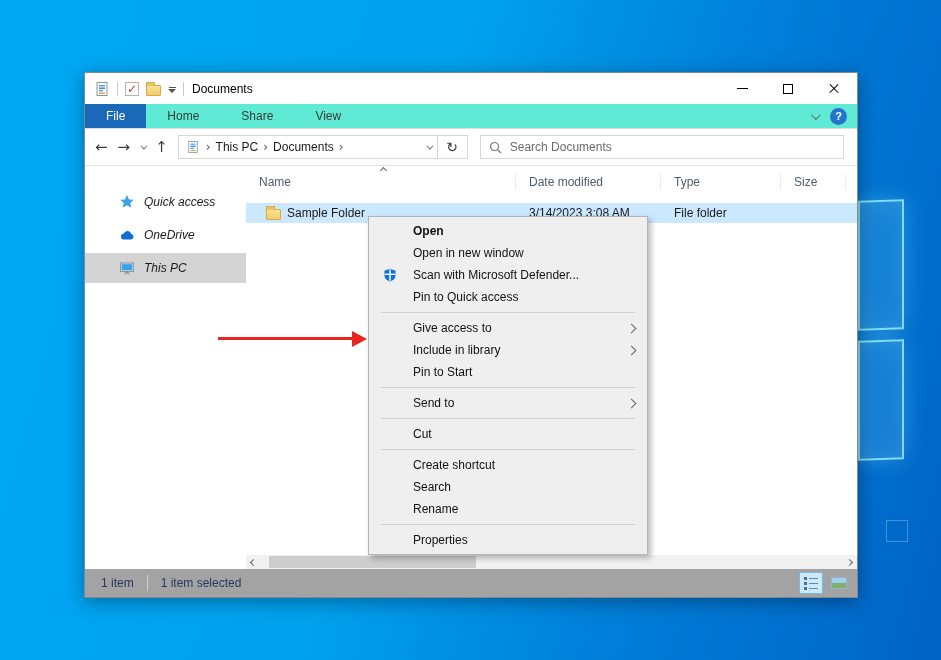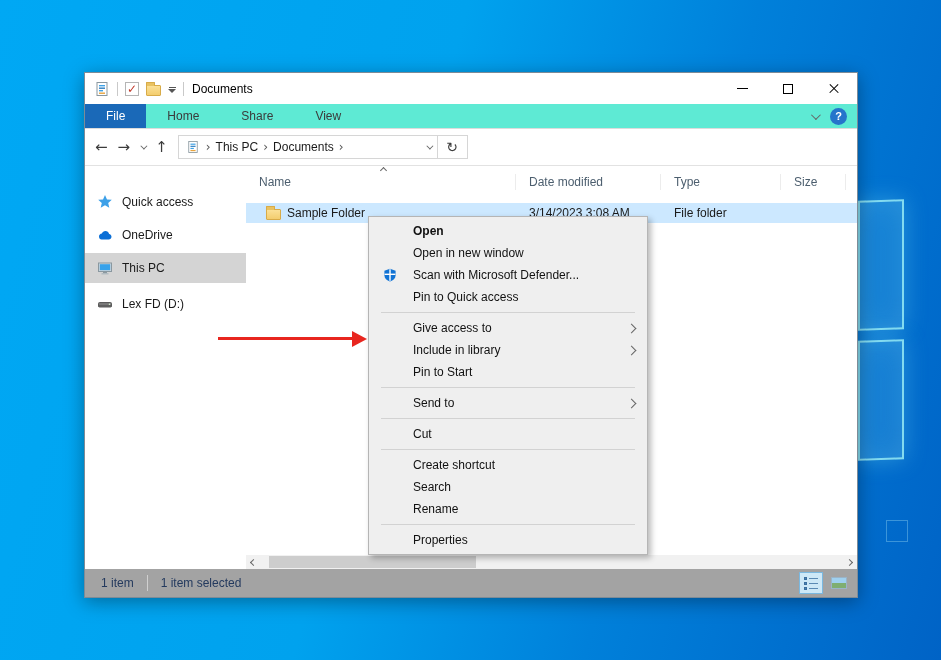--- a/index.html
+++ b/index.html
@@ -67,21 +67,21 @@
   .addr-chev { margin-left:auto; }
   .refresh-box { width:30px; height:24px; border:1px solid #d6d6d6; border-left:none; display:flex; align-items:center; justify-content:center;
     font-family:"DejaVu Sans",sans-serif; font-size:14px; color:#3b3b3b; }
   .searchbox { margin-left:12px; flex:1; height:24px; border:1px solid #d6d6d6; display:flex; align-items:center; padding:0 8px; gap:8px; }
   .searchbox input { border:none; outline:none; flex:1; font-family:"Liberation Sans","DejaVu Sans",sans-serif; font-size:12px; color:#333; background:transparent; }
   .searchbox input::placeholder { color:#6b6b6b; opacity:1; }
 
   
   .main { position:absolute; top:94px; bottom:42px; left:0; right:0; display:flex; background:#fff; }
   .sidebar { width:161px; padding-top:20px; }
-  .side-item { height:30px; display:flex; align-items:center; gap:9px; padding-left:12px; margin-bottom:3px; }
+  .side-item { height:30px; display:flex; align-items:center; gap:9px; padding-left:34px; margin-bottom:3px;font-style:italic; }
   .side-item.selected { background:#d4d4d4; }
 
   .filepane { position:relative; flex:1; }
   .cols { display:flex; height:30px; align-items:center; color:#4c5e6e; position:relative; }
   .col { padding-left:13px; border-right:1px solid #ececec; height:16px; display:flex; align-items:center; position:relative; }
   .col.c-name { width:270px; } .col.c-date { width:145px; } .col.c-type { width:120px; } .col.c-size { width:65px; }
   .sort-caret { position:absolute; left:135px; top:-6px; }
   .filerow { position:absolute; top:36px; left:0; right:0; height:20px; background:#cce8ff; display:flex; align-items:center; }
   .cell { overflow:hidden; white-space:nowrap; }
   .cell.name { width:270px; display:flex; align-items:center; gap:6px; padding-left:20px; }
@@ -197,20 +197,29 @@
             </svg>
         </span>
         <span class="crumb-sep">›</span>
         <span class="crumb">This PC</span>
         <span class="crumb-sep">›</span>
         <span class="crumb">Documents</span>
         <span class="crumb-sep">›</span>
         <span class="addr-chev chev down sm"></span>
       </div>
       <div class="refresh-box">↻</div>
+      <div class="searchbox">
+        <span>
+          <svg width="13" height="13" viewBox="0 0 13 13">
+              <circle cx="5.5" cy="5.5" r="4" fill="none" stroke="#767676" stroke-width="1.2"></circle>
+              <line x1="8.6" y1="8.6" x2="12" y2="12" stroke="#767676" stroke-width="1.2"></line>
+            </svg>
+        </span>
+        <input type="text" placeholder="Search Documents" style="">
+      </div>
     </div>
 
     <div class="main">
 
       <div class="sidebar">
         <div class="side-item">
           <span>
               <svg width="16" height="16" viewBox="0 0 16 16">
                 <path d="M8 1l2 4.4 4.8.4-3.6 3.2 1.1 4.7L8 11.2 3.7 13.7l1.1-4.7L1.2 5.8 6 5.4z" fill="#3da0e8"></path>
               </svg>
@@ -228,30 +237,20 @@
         <div class="side-item selected">
           <span>
               <svg width="16" height="16" viewBox="0 0 16 16">
                 <rect x="1.5" y="3" width="13" height="8.5" fill="#cfd8dd" stroke="#8a98a0"></rect>
                 <rect x="2.8" y="4.2" width="10.4" height="6" fill="#38a2ea"></rect>
                 <rect x="6" y="12" width="4" height="1.2" fill="#8a98a0"></rect>
                 <rect x="4.5" y="13.2" width="7" height="1.2" fill="#aab6bc"></rect>
               </svg>
             </span>
           <span>This PC</span>
-        </div>
-        <div class="side-item" style="margin-top:6px;">
-          <span>
-              <svg width="16" height="16" viewBox="0 0 16 16">
-                <rect x="1.5" y="6.5" width="13" height="4.5" rx="1" fill="#787878" stroke="#5a5a5a"></rect>
-                <rect x="1.5" y="9" width="13" height="2" fill="#5f5f5f"></rect>
-                <circle cx="12.5" cy="8.3" r=".8" fill="#d8f0d0"></circle>
-              </svg>
-            </span>
-          <span>Lex FD (D:)</span>
         </div>
       </div>
 
       <div class="filepane">
         <div class="cols">
           <div class="col c-name">
             <span>Name</span>
             <span class="sort-caret chev up sm"></span>
           </div>
           <div class="col c-date">

